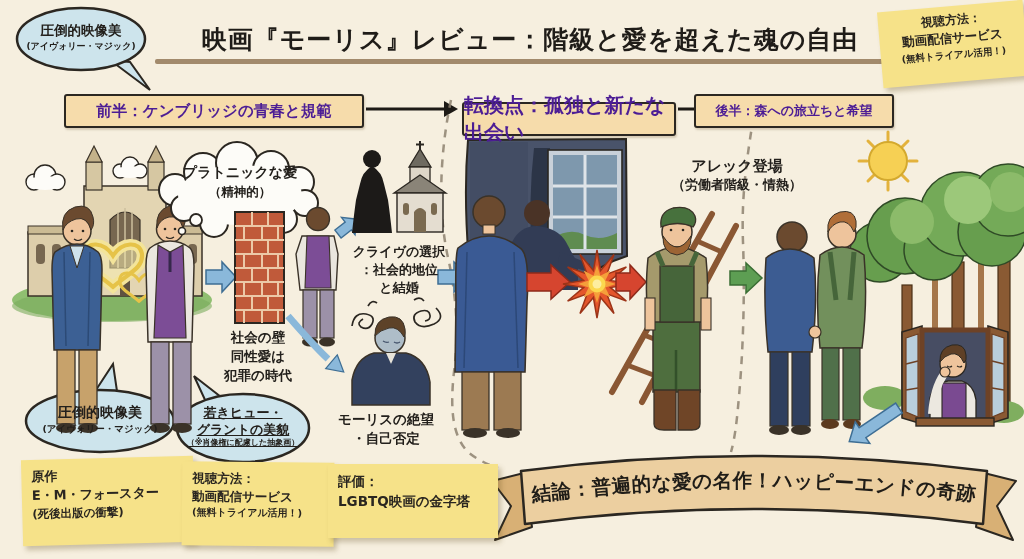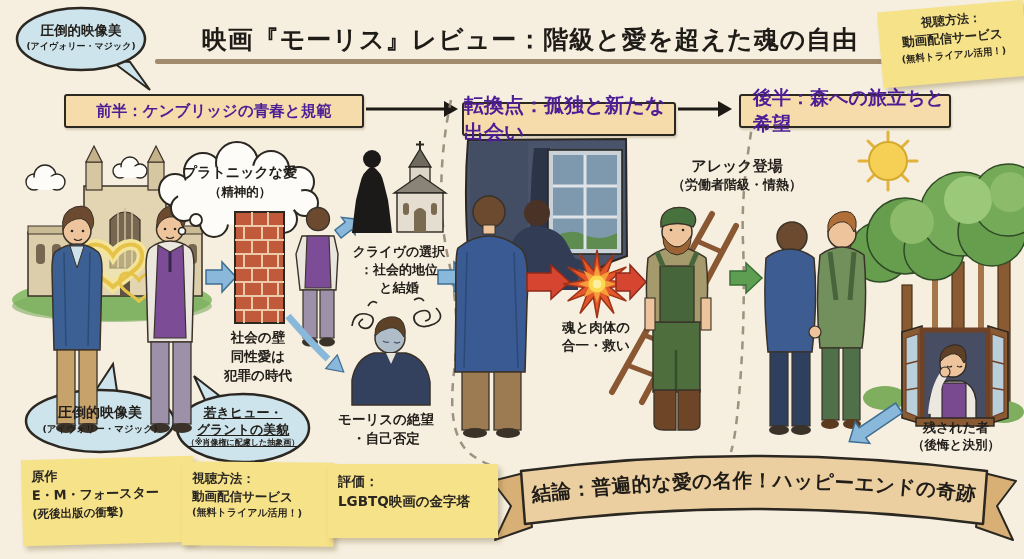--- a/index.html
+++ b/index.html
@@ -413,21 +413,21 @@
   <div style="font-size:12.5px;">動画配信サービス</div>
   <div style="font-size:9.5px;">(無料トライアル活用！)</div>
 </div>
 
 <div class="hbox" style="left:64px;top:94px;width:296px;height:30px;font-size:15.5px;">
   <span>前半：ケンブリッジの青春と規範</span>
 </div>
 <div class="hbox" style="left:462px;top:102px;width:210px;height:30px;font-size:20px;">
   <span>転換点：孤独と新たな出会い</span>
 </div>
-<div class="hbox" style="left:739px;top:94px;width:196px;height:30px;font-size:19px;padding-left:12px;">
+<div class="hbox" style="left:694px;top:94px;width:196px;height:30px;font-size:13px;">
   <span>後半：森への旅立ちと希望</span>
 </div>
 
 <div class="t" style="left:170px;top:163px;width:140px;font-size:14px;">プラトニックな愛</div>
 <div class="t" style="left:170px;top:184px;width:140px;font-size:12.5px;">（精神的）</div>
 
 <div class="t" style="left:200px;top:328px;width:116px;font-size:13.5px;line-height:1.4;">
   <div>社会の壁</div>
   <div>同性愛は</div>
   <div>犯罪の時代</div>
@@ -465,23 +465,15 @@
 </div>
 <div class="note" style="left:328px;top:464px;width:150px;height:58px;">
   <div style="font-size:13.5px;">評価：</div>
   <div style="font-size:13.5px;">LGBTQ映画の金字塔</div>
 </div>
 
 <div class="t" style="left:630px;top:156px;width:214px;line-height:1.35;">
   <div style="font-size:15px;">アレック登場</div>
   <div style="font-size:13px;">（労働者階級・情熱）</div>
 </div>
-<div class="t" style="left:536px;top:318px;width:120px;font-size:13.5px;line-height:1.35;">
-  <div>魂と肉体の</div>
-  <div>合一・救い</div>
-</div>
-
-<div class="t" style="left:896px;top:419px;width:120px;line-height:1.35;">
-  <div style="font-size:13px;">残された者</div>
-  <div style="font-size:12.5px;">（後悔と決別）</div>
-</div>
+
 
 </div>
 
 </body></html>

